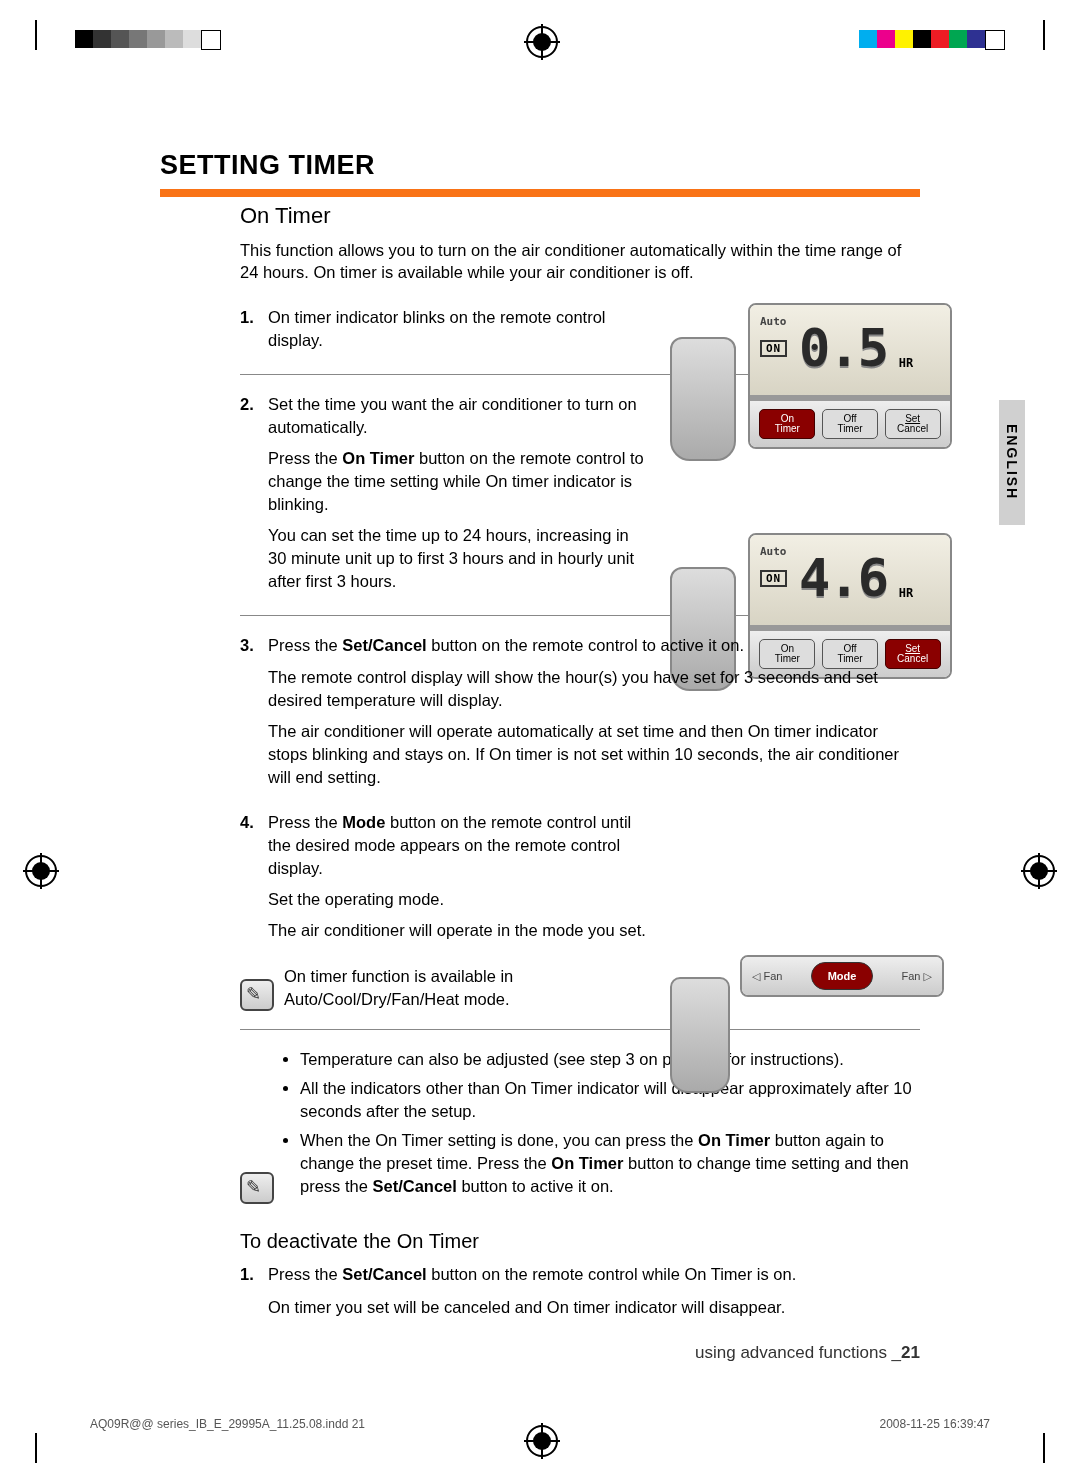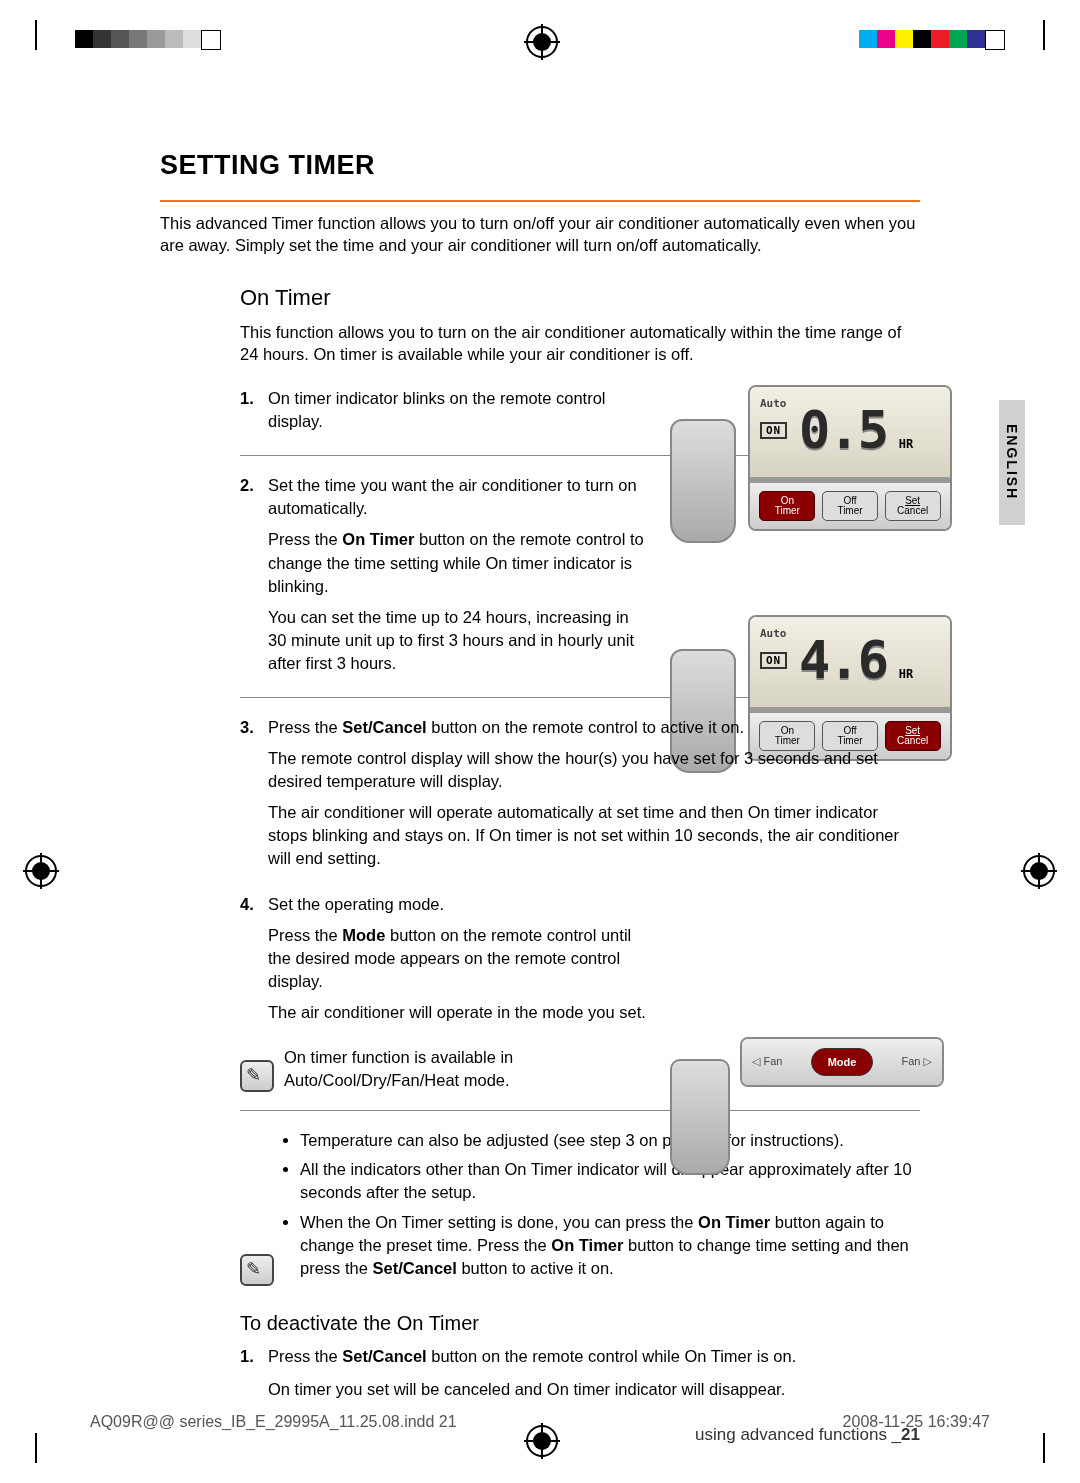--- a/index.html
+++ b/index.html
@@ -41,22 +41,22 @@
     background:#d0d0d0;
     display:flex; align-items:center; justify-content:center;
     writing-mode:vertical-rl;
     font-size:14px; font-weight:bold; letter-spacing:2px;
   }
   h1.setting {
     font-size: 27px;
     font-weight: bold;
     letter-spacing: 0.5px;
     margin: 0 0 6px 0;
-    border-bottom: 2px solid #f97316;
-    padding-bottom: 19px;
+    border-bottom: 8px solid #f97316;
+    padding-bottom: 8px;
   }
   .intro { font-size: 16.5px; line-height: 1.35; margin: 10px 0 28px 0; }
   .indent { margin-left: 80px; }
   h2.sub { font-size: 22px; font-weight: normal; margin: 0 0 10px 0; }
   .desc { font-size: 16.5px; line-height: 1.35; margin: 0 0 22px 0; }
   ol.steps { list-style: none; padding: 0; margin: 0; }
   ol.steps > li { position: relative; padding-left: 28px; margin-bottom: 22px; font-size: 16.5px; line-height:1.4;}
   ol.steps > li .num { position:absolute; left:0; top:0; font-weight:bold;}
   .step-body p { margin: 0 0 8px 0; }
   .note-row { display:flex; align-items:flex-end; margin: 14px 0; font-size:16.5px; line-height:1.4;}
@@ -67,21 +67,21 @@
     position:relative;
     background:linear-gradient(180deg,#eee,#ccc);
   }
   .note-icon::after{
     content:"✎"; position:absolute; left:4px; top:1px; font-size:18px; color:#333;
   }
   .bullets { margin:0; padding-left: 16px; }
   .bullets li { margin-bottom:6px;}
   .deact-title { font-size:20px; margin: 26px 0 10px 0; font-weight:normal;}
   .footer-line { text-align:right; font-size:17px; color:#333; margin-top:24px;}
-  .print-footer { position:absolute; bottom:52px; left:90px; right:90px; font-size:16px; color:#555; display:flex; justify-content:space-between;}
+  .print-footer { position:absolute; bottom:52px; left:90px; right:90px; font-size:12px; color:#555; display:flex; justify-content:space-between;}
 
   .remote-fig {
     position:absolute;
     width:280px;
     right:-30px;
   }
   .remote-body {
     position:absolute; left:0; top:34px; width:62px; height:120px;
     background:linear-gradient(180deg,#ddd,#aaa);
     border-radius:12px 12px 20px 20px;
@@ -124,21 +124,21 @@
   .seg7 {
     font-family: monospace; font-size:52px; font-weight:bold;
     letter-spacing:-2px; color:#2a2a2a; display:inline-block;
     vertical-align:middle; line-height:0.8;
     text-shadow:0 2px 0 #888;
   }
   .hr-lbl { font-size:12px; font-weight:bold; vertical-align:bottom; margin-left:4px;}
   .settemp{font-size:10px; font-weight:bold; color:#444; display:block;}
   .degc{font-size:13px; vertical-align:top;}
   .mode-row{
-    height:46px; background:linear-gradient(180deg,#eee,#ccc);
+    height:38px; background:linear-gradient(180deg,#eee,#ccc);
     display:flex;align-items:center;justify-content:center;position:relative;
   }
   .mode-btn{
     width:60px;height:26px;border-radius:14px;border:1px solid #333;
     background:#8a0000;color:#fff;font-size:11px;font-weight:bold;
     display:flex;align-items:center;justify-content:center;
   }
   .fan-lbl{font-size:11px;color:#444;position:absolute;}
   hr.sep{border:none;border-top:1px solid #888;margin:18px 0;}
   .crop-bottom{position:absolute;bottom:20px;left:35px;right:35px;height:30px;}
@@ -180,21 +180,20 @@
     <div class="reg-inner"></div>
   </div>
 <div class="reg-mark reg-bottom">
     <div class="reg-inner"></div>
   </div>
 
 <div class="lang-tab">ENGLISH</div>
 
 <div class="page">
   <h1 class="setting">SETTING TIMER</h1>
-  <p class="intro">This advanced Timer function allows you to turn on/off your air conditioner automatically even when you are away. Simply set the time and your air conditioner will turn on/off automatically.</p>
 
   <div class="indent" style="position:relative;">
     <h2 class="sub">On Timer</h2>
     <p class="desc">This function allows you to turn on the air conditioner automatically within the time range of 24 hours. On timer is available while your air conditioner is off.</p>
 
     <div class="remote-fig" style="top:100px;">
       <div class="remote-body"></div>
       <div class="panel-group">
         <div class="panel-display">
           <span class="disp-mode">Auto</span><br>
@@ -277,22 +276,22 @@
           <span class="num">3.</span>
           <div class="step-body" style="">
             <p>Press the <b>Set/Cancel</b> button on the remote control to active it on.</p>
             <p>The remote control display will show the hour(s) you have set for 3 seconds and set desired temperature will display.</p>
             <p>The air conditioner will operate automatically at set time and then On timer indicator stops blinking and stays on. If On timer is not set within 10 seconds, the air conditioner will end setting.</p>
           </div>
         </li>
         <li>
           <span class="num">4.</span>
           <div class="step-body" style="max-width:380px;">
+            <p>Press the <b>Mode</b> button on the remote control until the desired mode appears on the remote control display.</p>
             <p>Set the operating mode.</p>
-            <p>Press the <b>Mode</b> button on the remote control until the desired mode appears on the remote control display.</p>
             <p>The air conditioner will operate in the mode you set.</p>
           </div>
         </li>
       </ol>
 
     <div class="note-row">
       <div class="note-icon"></div>
       <div style="max-width:360px;">On timer function is available in Auto/Cool/Dry/Fan/Heat mode.</div>
     </div>
 

